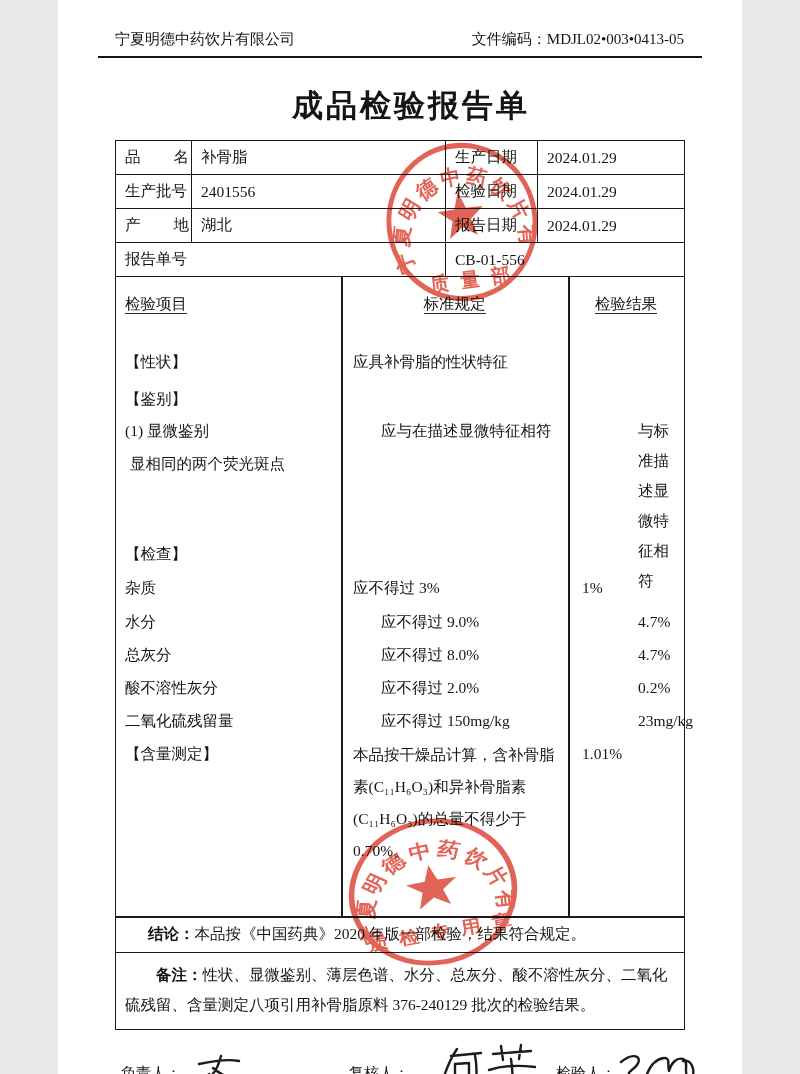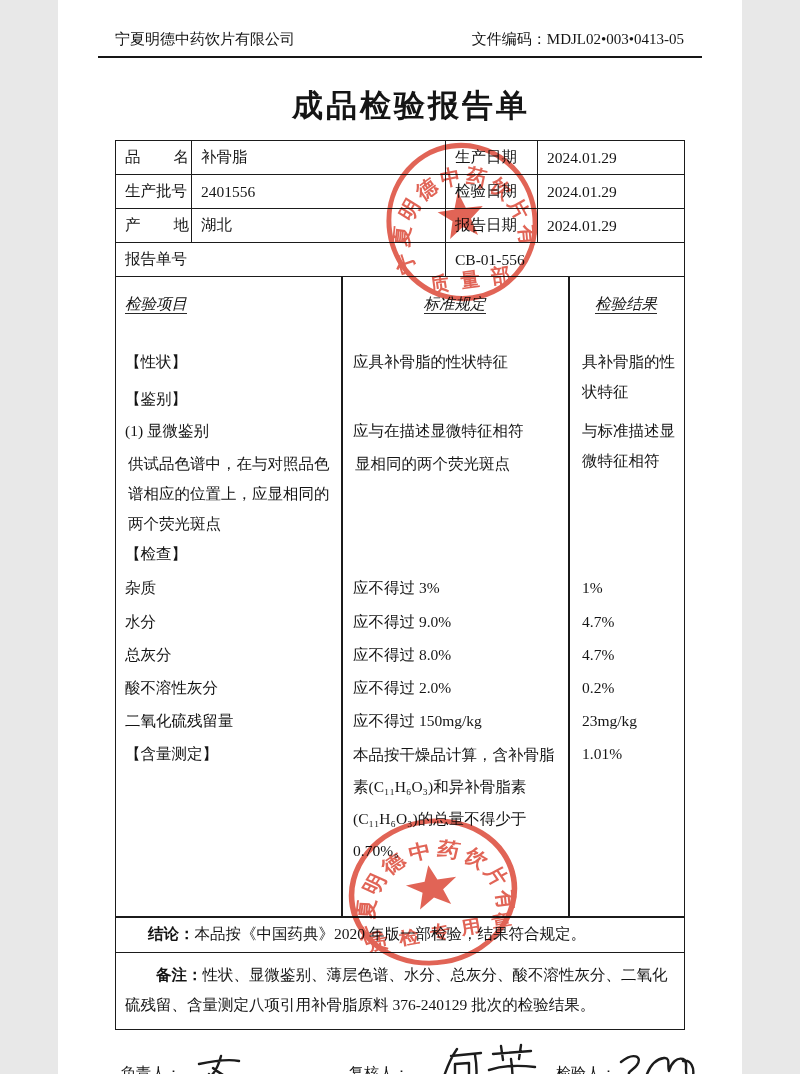--- a/index.html
+++ b/index.html
@@ -25,25 +25,25 @@
   .jlabel{display:inline-block;width:64px;text-align:justify;text-align-last:justify;}
   
   .main-table{position:relative;margin:-1.5px 57px 0 57px;border:1.5px solid #1b1b1b;
     height:628px;padding-top:12px;box-sizing:content-box;}
   .vline{position:absolute;top:0;bottom:0;width:1.5px;background:#1b1b1b;}
   .vl1{left:225px;} .vl2{left:452px;}
   .mrow{display:grid;grid-template-columns:225px 227px 1fr;align-items:start;}
   .m1{padding-left:9px;line-height:30px;}
   .m2{padding:0 6px 0 12px;line-height:30px;}
   .m3{padding:0 6px 0 14px;line-height:30px;}
-  .mh{height:34px;font-style:italic;}
+  .mh{height:34px;}
   .mh .m2,.mh .m3{text-align:center;padding:0;}
   .uline{border-bottom:1.5px solid #2a2a2a;padding-bottom:1px;}
   .sp24{height:24px;} .h37{height:37px;} .h34{height:34px;}
-  .h33{height:33px;} .h32{height:32px;} .h90{min-height:90px;}
+  .h33{height:33px;gap:28px;} .h32{height:32px;} .h90{min-height:90px;}
   
   .concl-box{margin:-1.5px 57px 0 57px;border:1.5px solid #1b1b1b;}
   .conc-row{min-height:35px;display:flex;align-items:center;padding:0 10px 0 32px;}
   .remark-row{border-top:1.5px solid #1b1b1b;padding:7px 8px 9px 9px;
     text-indent:2em;line-height:30px;}
   .blabel{font-weight:bold;}
   
   .sig-row{position:relative;height:72px;margin:12px 57px 0 57px;font-size:15px;}
   .sig-label{position:absolute;top:22px;}
   .lab1{left:6px;} .lab2{left:234px;} .lab3{left:441px;}
@@ -124,34 +124,32 @@
     <div class="mrow mh">
       <div class="m1"><span class="uline">检验项目</span></div>
       <div class="m2"><span class="uline">标准规定</span></div>
       <div class="m3"><span class="uline">检验结果</span></div>
     </div>
     <div class="sp24"></div>
 
     <div class="mrow h37">
       <div class="m1">【性状】</div>
       <div class="m2">应具补骨脂的性状特征</div>
-      <div class="m3">具补骨脂的性状特征</div>
     </div>
     <div class="mrow h32">
       <div class="m1">【鉴别】</div>
       <div class="m2"></div>
       <div class="m3"></div>
     </div>
     <div class="mrow h33">
       <div class="m1">(1) 显微鉴别</div>
       <div class="m2">应与在描述显微特征相符</div>
       <div class="m3">与标准描述显微特征相符</div>
     </div>
     <div class="mrow h90">
-      <div class="m2">供试品色谱中，在与对照品色谱相应的位置上，应显相同的两个荧光斑点</div>
       <div class="m3">显相同的两个荧光斑点</div>
     </div>
     <div class="mrow h34">
       <div class="m1">【检查】</div>
       <div class="m2"></div>
       <div class="m3"></div>
     </div>
     <div class="mrow h34">
       <div class="m1">杂质</div>
       <div class="m2">应不得过 3%</div>

